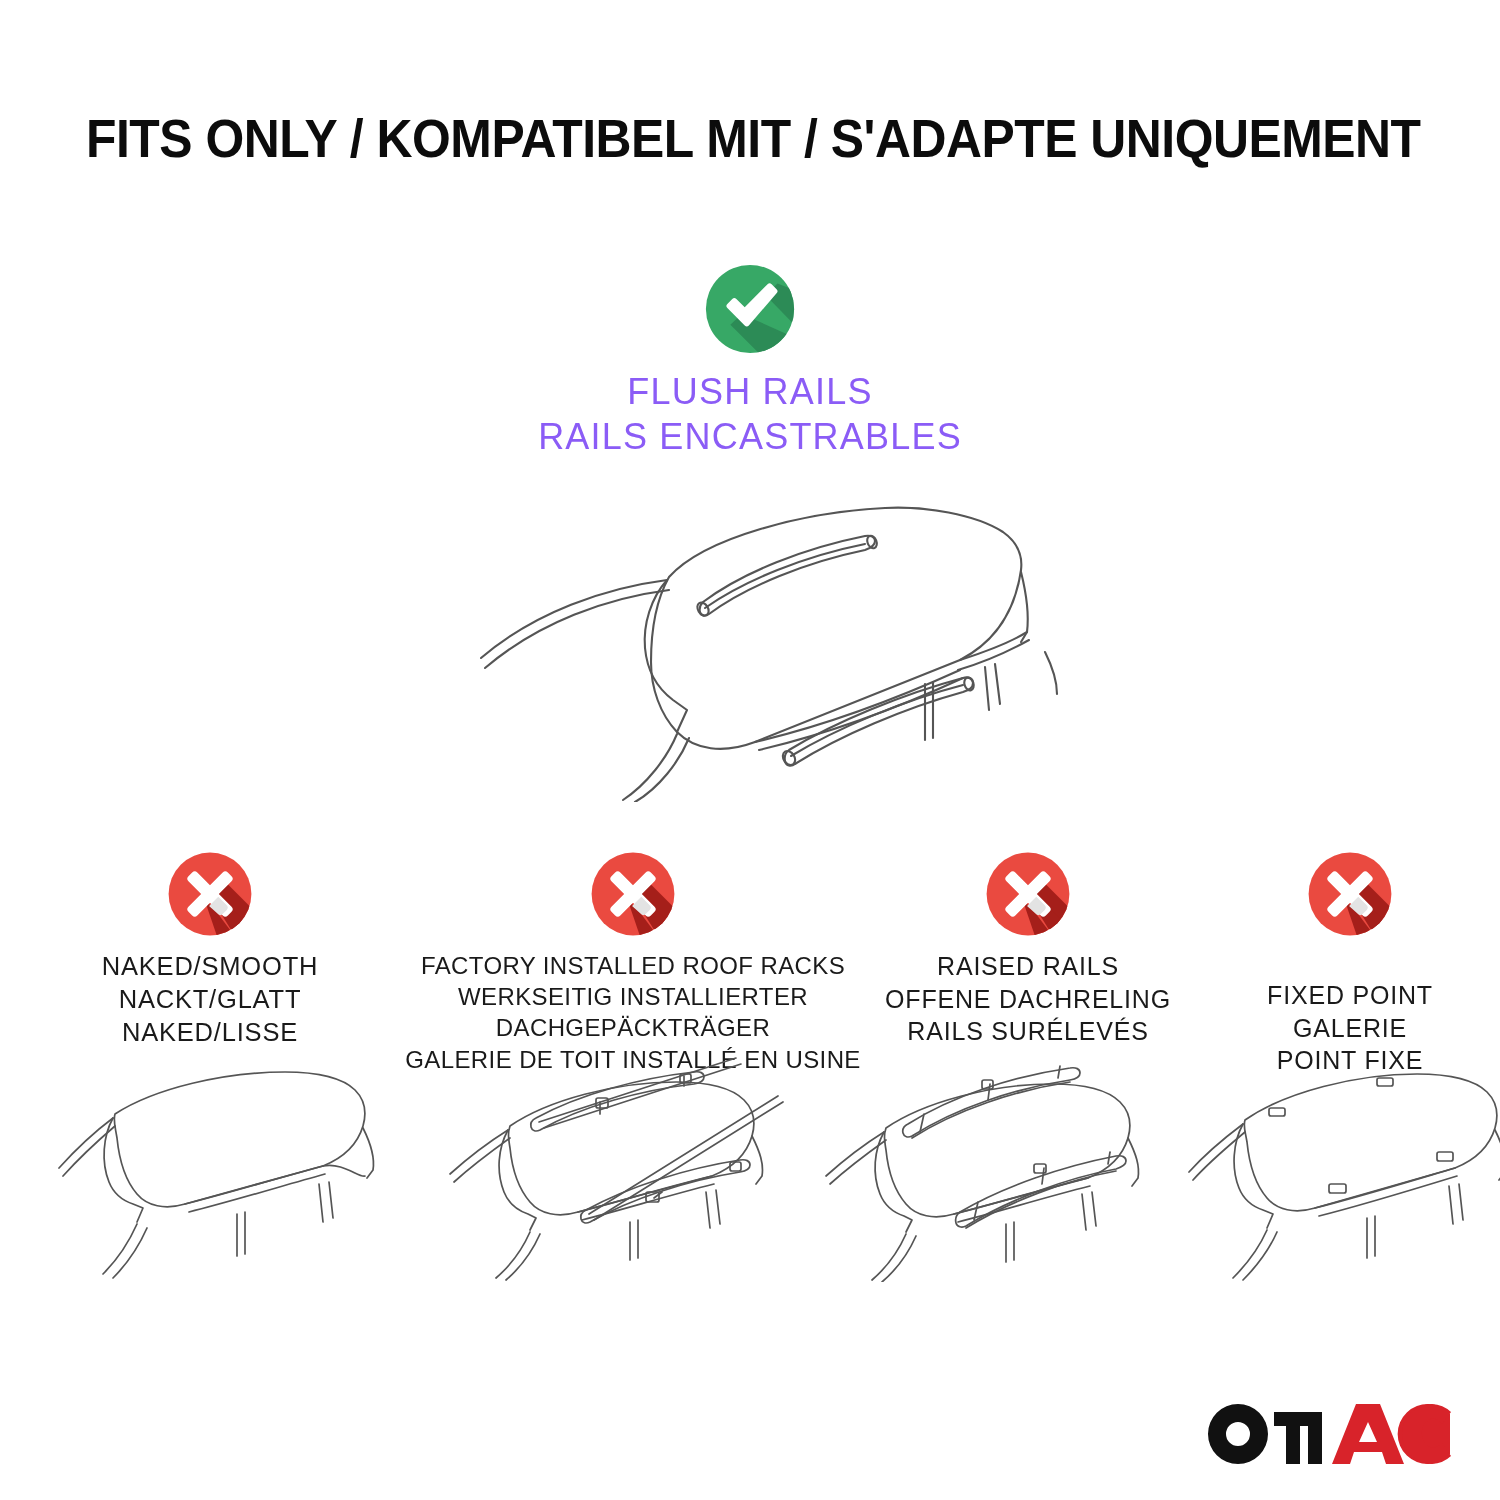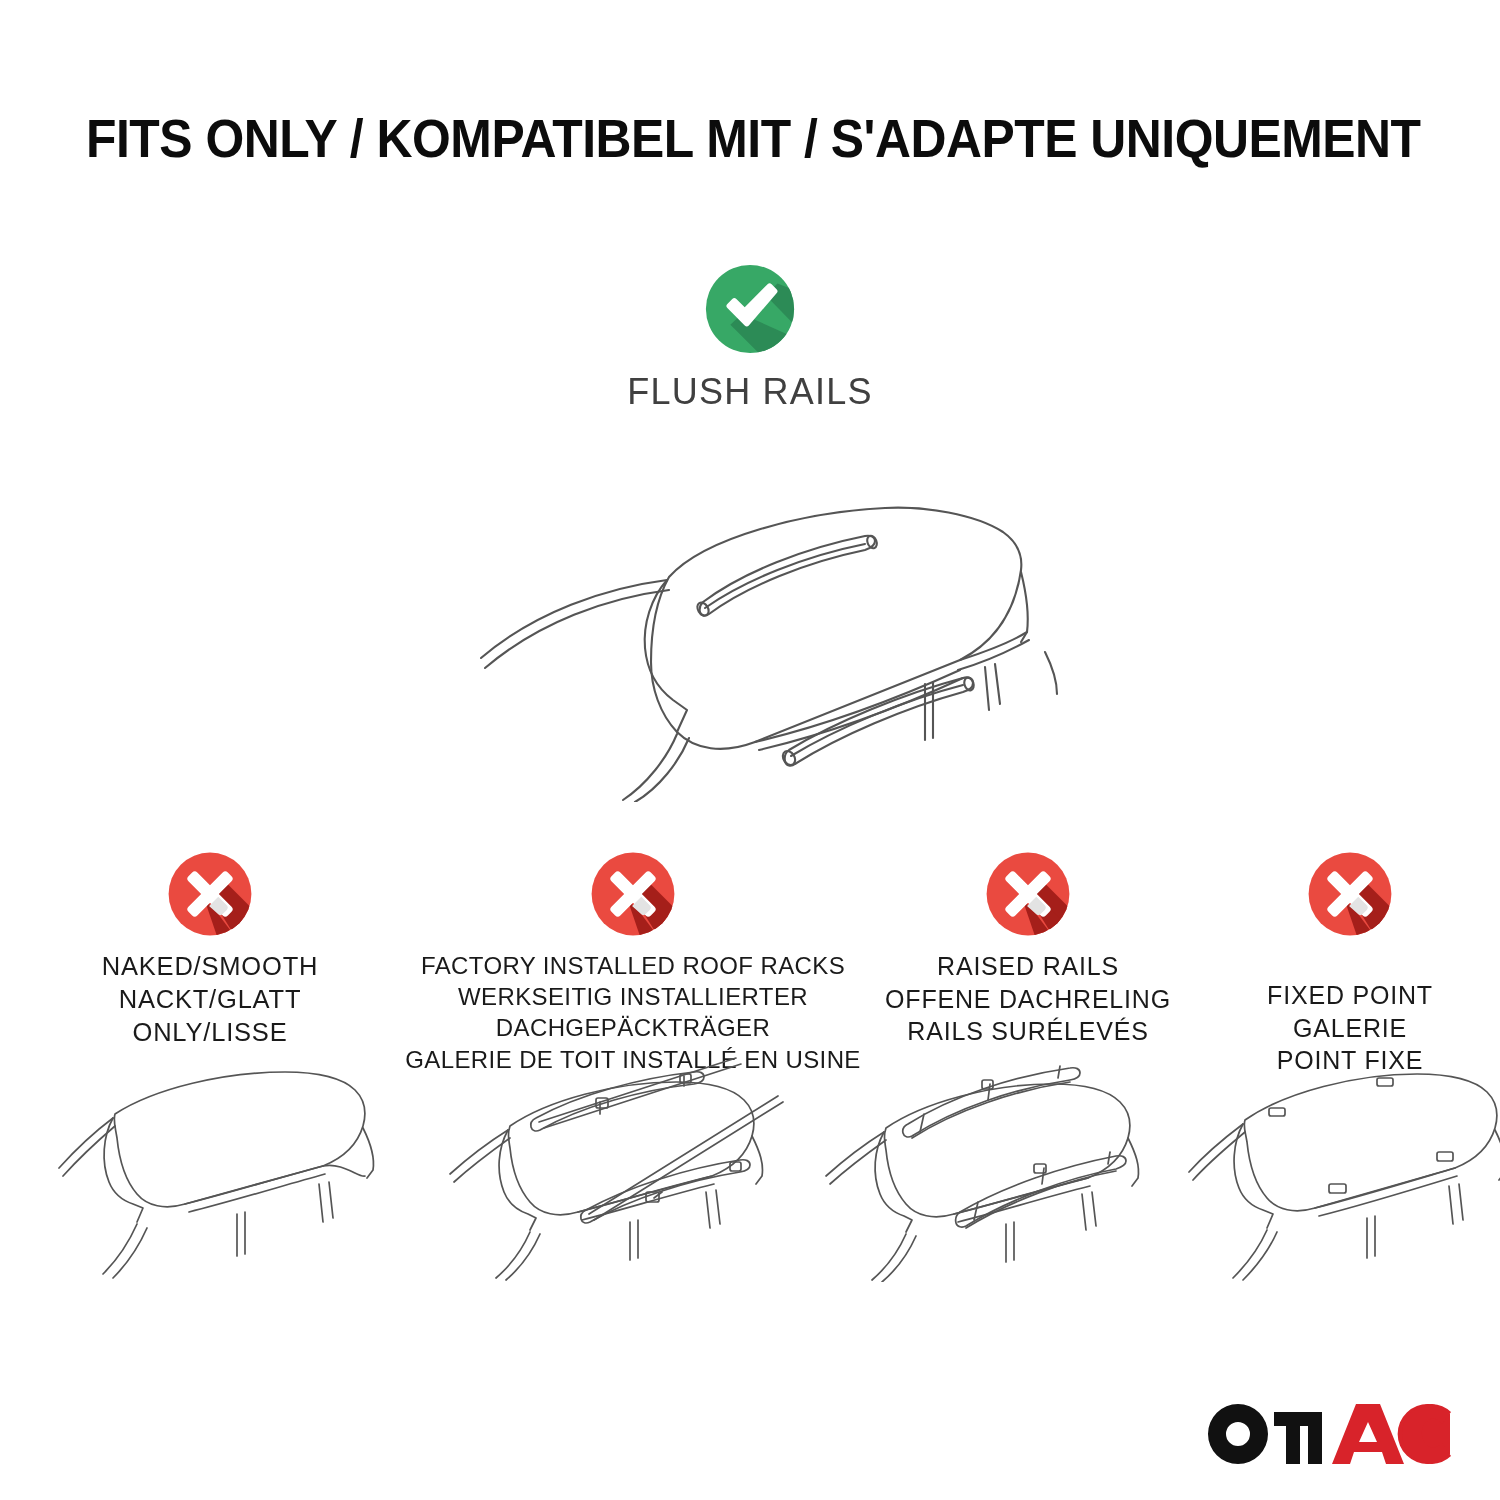--- a/index.html
+++ b/index.html
@@ -33,21 +33,21 @@
     display:flex;flex-direction:column;align-items:center;
   }
   .badge{
     width:98px;height:98px;position:relative;
   }
   .badge svg{display:block;width:98px;height:98px;}
 
   .approved-labels{
     margin-top:12px;
     text-align:center;
-    color:#404040;
+    color:#8b5cf6;
     font-size:36px;
     font-weight:300;
     line-height:1.24;
     letter-spacing:1.2px;
   }
   .approved-labels div{white-space:nowrap;}
 
   
   .hero-drawing{
     position:absolute;
@@ -132,20 +132,21 @@
           <path d="M41.5 55 L30 66 L95 131 L120 90 Z" fill="#2c8b56"></path>
           <path d="M66 36 L99 70 L120 40 L78 24 Z" fill="#2c8b56"></path>
         </g>
         <path d="M28.5 50.5 L40.5 38.5 L43.5 41.5 L31.5 53.5 Z" fill="none"></path>
         <path d="M44.6 66.8 L26.9 49.1 a3 3 0 0 1 0-4.2 l5.0-5.0 a3 3 0 0 1 4.2 0 L44.6 48.1 L67.9 24.8 a3 3 0 0 1 4.2 0 l5.0 5.0 a3 3 0 0 1 0 4.2 L48.8 66.8 a3 3 0 0 1 -4.2 0 Z" fill="#ffffff"></path>
       </svg>
     </div>
 
     <div class="approved-labels">
       <div>FLUSH RAILS</div>
+      <div>RAILS ENCASTRABLES</div>
     </div>
   </div>
 
   <div class="hero-drawing">
     <svg viewBox="0 0 620 310" xmlns="http://www.w3.org/2000/svg" fill="none" stroke="#555555" stroke-width="2.1" stroke-linecap="round" stroke-linejoin="round">
 
       <path d="M214 85 C 250 45, 350 20, 430 16 C 470 14, 520 22, 548 40 C 562 50, 568 62, 566 78
                C 560 120, 540 150, 505 168
                L 300 250
                C 268 262, 240 258, 222 240
@@ -212,21 +213,21 @@
           </g>
           <g clip-path="url(#cx0)">
             <path d="M57.6 50 L71.4 36.2 a4 4 0 0 0 0-5.6 l-4.0-4.0 a4 4 0 0 0-5.6 0 L48 40.4 L34.2 26.6 a4 4 0 0 0-5.6 0 l-4.0 4.0 a4 4 0 0 0 0 5.6 L38.4 50 L24.6 63.8 a4 4 0 0 0 0 5.6 l4.0 4.0 a4 4 0 0 0 5.6 0 L48 59.6 L61.8 73.4 a4 4 0 0 0 5.6 0 l4.0-4.0 a4 4 0 0 0 0-5.6 Z" fill="#ffffff" transform="translate(2,0)"></path>
             <path d="M57 53 L66 62 a4 4 0 0 1 0 5.6 l-4 4 a4 4 0 0 1-5.6 0 L47 63 Z" fill="#e3e3e3" transform="translate(2,0)"></path>
           </g>
         </svg>
       </div>
       <div class="col-labels">
         <div>NAKED/SMOOTH</div>
         <div>NACKT/GLATT</div>
-        <div>ONLY/LISSE</div>
+        <div>NAKED/LISSE</div>
       </div>
     </div>
 
     <div class="col c1">
       <div class="xbadge">
         <svg viewBox="0 0 100 100" xmlns="http://www.w3.org/2000/svg">
           <defs>
               <clipPath id="cx1">
                 <circle cx="50" cy="50" r="45"></circle>
               </clipPath>

